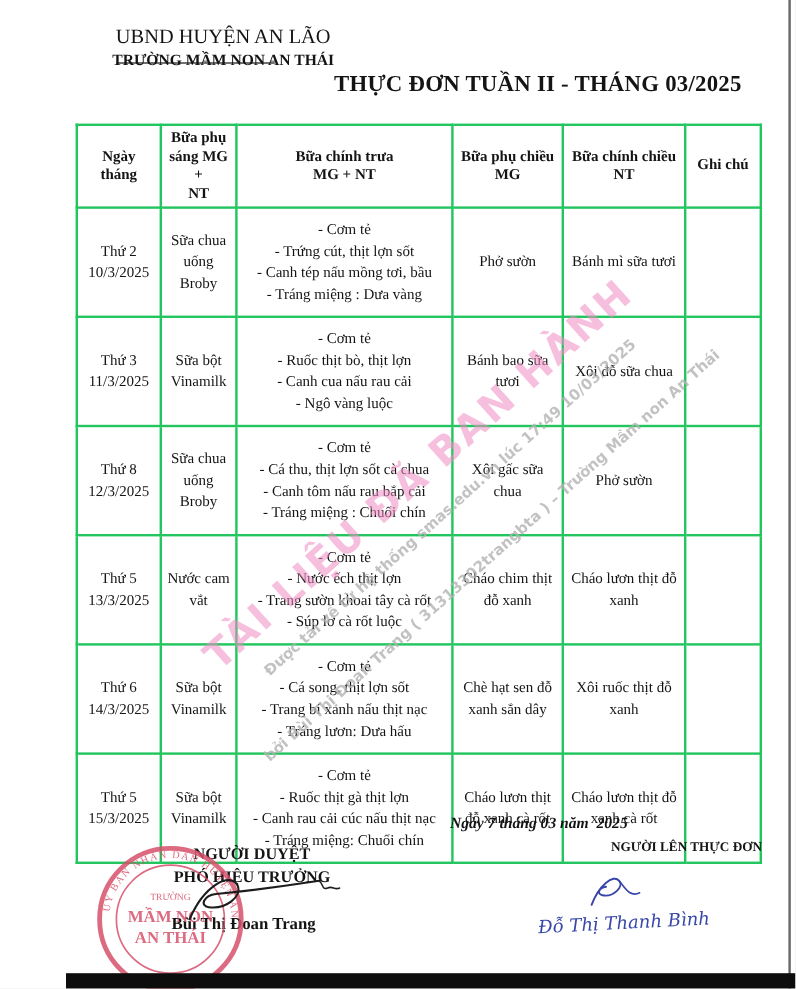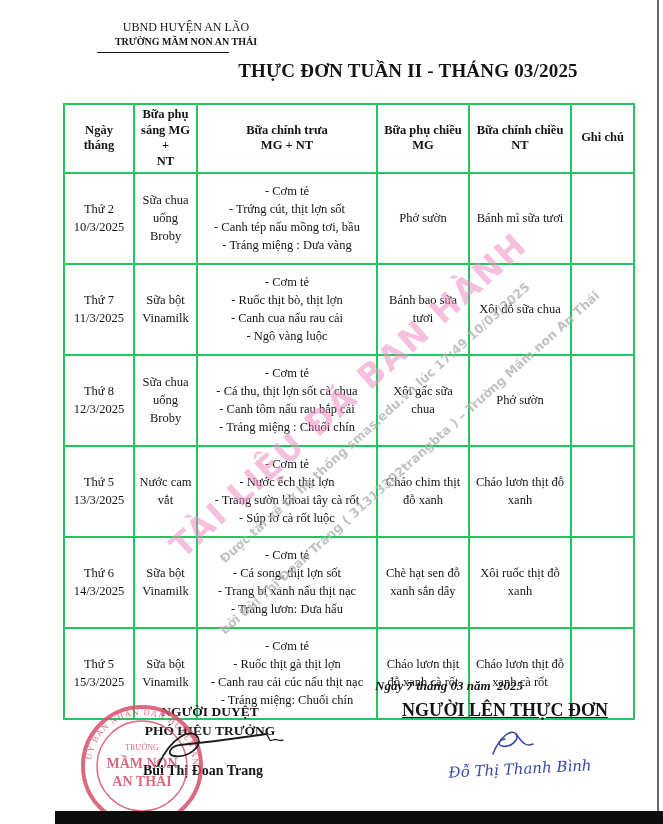--- a/index.html
+++ b/index.html
@@ -8,24 +8,24 @@
     width:663px;height:824px;
     background:#ffffff;
     font-family:"Liberation Serif", serif;
     color:#141414;
     overflow:hidden;
     margin:0 auto;
   }
   .abs{position:absolute;}
   
   .org-block{left:70px;top:20px;width:232px;text-align:center;line-height:1.25;}
-  .org-name{font-size:12px;}
-  .school-name{font-size:10px;font-weight:bold;margin-top:1px;}
+  .org-name{font-size:17px;}
+  .school-name{font-size:13px;font-weight:bold;margin-top:1px;}
   .school-underline{left:97px;top:52px;width:132px;height:0;border-top:1.5px solid #141414;}
-  .doc-title{left:168px;top:60px;width:480px;text-align:center;font-size:19px;font-weight:bold;letter-spacing:.2px;}
+  .doc-title{left:138px;top:60px;width:480px;text-align:right;font-size:19px;font-weight:bold;letter-spacing:.2px;}
   
   table.menu{border-collapse:collapse;table-layout:fixed;width:570px;}
   table.menu th,table.menu td{
     border:2px solid #22c55e;
     font-size:12.5px;
     text-align:center;
     vertical-align:middle;
     padding:2px 3px;
     overflow:hidden;
   }
@@ -37,21 +37,21 @@
   .wm{pointer-events:none;transform-origin:center;white-space:nowrap;
       font-family:"DejaVu Sans", sans-serif;text-align:center;}
   .wm-stamp{left:90px;top:375px;width:520px;height:44px;font-size:33px;font-weight:bold;
       letter-spacing:2px;transform:rotate(-42deg);opacity:.55;}
   .wm-line{height:16px;font-size:12.5px;font-weight:600;transform:rotate(-42deg);opacity:.8;}
   .wm-l1{left:105px;top:415px;width:540px;}
   .wm-l2{left:110px;top:455px;width:600px;}
   
   .date-line{left:375px;top:678px;width:260px;text-align:left;font-size:13px;
       font-weight:bold;font-style:italic;white-space:pre;}
-  .right-role{left:375px;top:700px;width:260px;text-align:center;font-size:18px;font-weight:bold;text-decoration:underline;}
+  .right-role{left:375px;top:700px;width:260px;text-align:right;font-size:11px;font-weight:bold;}
   .left-role{left:105px;top:703px;width:210px;text-align:center;font-size:13.5px;font-weight:bold;line-height:1.4;}
   .left-name{left:108px;top:763px;width:190px;text-align:center;font-size:14px;font-weight:bold;}
   .right-name{left:415px;top:760px;width:210px;text-align:center;font-size:15px;font-style:italic;
       color:#3846a8;transform:rotate(-3deg);font-family:"DejaVu Serif", serif;}
   
   .edge-right{left:657px;top:0;width:2px;height:824px;background:#676767;}
   .edge-bottom{left:55px;top:811px;width:608px;height:13px;background:#0d0d0d;z-index:30;}
   svg text{font-family:"Liberation Serif", serif;}
 </style>
 </head>
@@ -117,21 +117,21 @@
               <div>- Trứng cút, thịt lợn sốt</div>
               <div>- Canh tép nấu mồng tơi, bầu</div>
               <div>- Tráng miệng : Dưa vàng</div>
             </td>
             <td>Phở sườn</td>
             <td>Bánh mì sữa tươi</td>
             <td></td>
           </tr>
           <tr>
             <td>
-              <div>Thứ 7</div>
+              <div>Thứ 3</div>
               <div>11/3/2025</div>
             </td>
             <td>Sữa bột Vinamilk</td>
             <td class="lunch">
               <div>- Cơm tẻ</div>
               <div>- Ruốc thịt bò, thịt lợn</div>
               <div>- Canh cua nấu rau cải</div>
               <div>- Ngô vàng luộc</div>
             </td>
             <td>Bánh bao sữa tươi</td>

